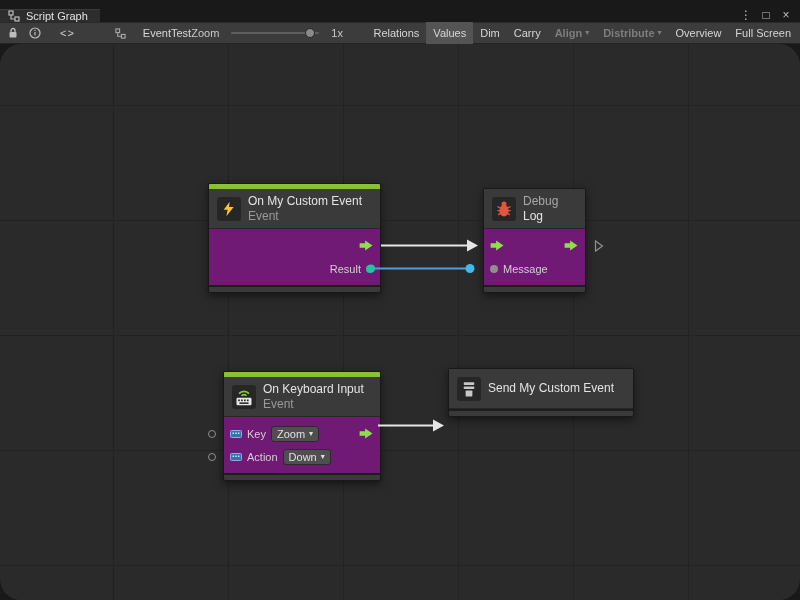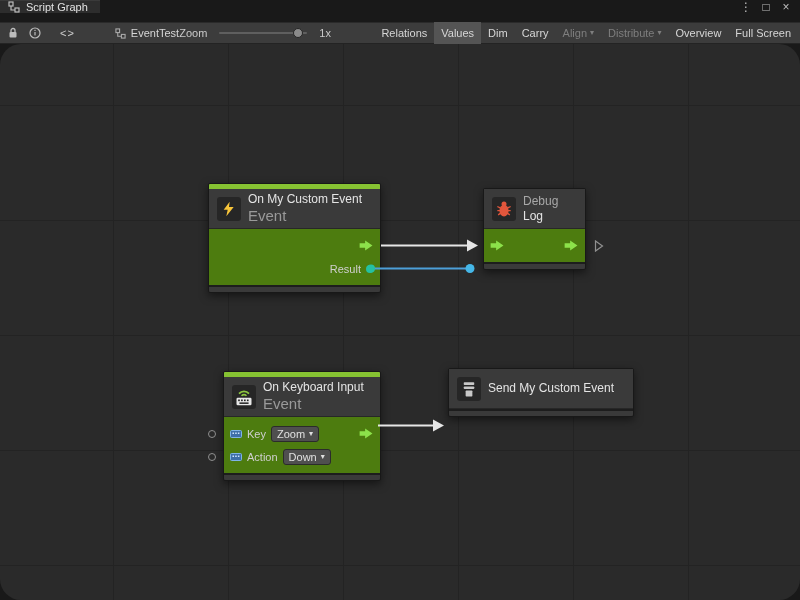--- a/index.html
+++ b/index.html
@@ -1,65 +1,65 @@
 <!DOCTYPE html>
 <html><head>
 <meta charset="utf-8">
 <style>
   * { margin:0; padding:0; box-sizing:border-box; }
   html,body { width:800px; height:600px; overflow:hidden; background:#191919;
               font-family:"Liberation Sans","DejaVu Sans",sans-serif; }
   .window { width:800px; height:600px; display:flex; flex-direction:column; }
 
   
-  .titlebar { height:22px; background:#191919; display:flex; align-items:flex-start; color:#c8c8c8; }
+  .titlebar { height:22px; background:#191919; display:flex; align-items:flex-end; color:#c8c8c8; }
   .tab { display:flex; align-items:center; gap:6px; padding:0 12px 0 8px; background:#2d2d2d;
          font-size:11px; color:#e2e2e2; border-top:1px solid #3a3a3a; }
   .win-controls { margin-left:auto; display:flex; align-items:center; gap:4px; padding-right:6px; }
   .win-controls span { width:16px; text-align:center; font-size:12px; color:#bdbdbd; cursor:default; }
 
   
   .toolbar { height:22px; background:#3c3c3c; border-top:1px solid #2a2a2a; border-bottom:1px solid #232323;
              display:flex; align-items:center; font-size:11px; color:#d4d4d4; padding:0 2px; }
   .ticon { width:22px; height:22px; display:flex; align-items:center; justify-content:center; }
   .code-btn { padding:0 14px; height:22px; display:flex; align-items:center; color:#cfcfcf;
               font-size:11px; letter-spacing:1px; }
-  .crumb { display:flex; align-items:center; gap:5px; margin-left:26px; color:#d6d6d6; }
+  .crumb { display:flex; align-items:center; gap:17px; margin-left:26px; color:#d6d6d6; }
   .zoom-group { display:flex; align-items:center; gap:12px; color:#c9c9c9; }
   .slider { position:relative; width:88px; height:22px; }
   .slider-track { position:absolute; left:0; right:0; top:10px; height:2px; background:#5f5f5f; border-radius:1px; }
   .slider-handle { position:absolute; left:74px; top:6px; width:10px; height:10px; border-radius:50%;
                    background:#8a8a8a; border:1px solid #262626; }
   .tbar-right { margin-left:auto; display:flex; align-items:stretch; }
   .tbtn { padding:0 7px; display:flex; align-items:center; gap:3px; color:#d6d6d6; height:22px; white-space:nowrap;text-align:right; }
   .tbtn.active { background:#545454; }
-  .tbtn.disabled { color:#7e7e7e; }
+  .tbtn.disabled { color:#7e7e7e;font-weight:bold; }
   .chev { font-size:8px; line-height:1; }
 
   
   .canvas { position:relative; width:800px; height:556px; background-color:#2a2a2a;
             background-image:
               linear-gradient(to right, #232323 1px, transparent 1px),
               linear-gradient(to bottom, #232323 1px, transparent 1px);
             background-size:115px 115px; background-position:-2px -54px; overflow:hidden;border-radius:21px; }
   .wires { position:absolute; left:0; top:0; z-index:3; pointer-events:none; }
 
   
   .node { position:absolute; z-index:2; background:#333; border:1px solid #181818; border-radius:2px;
           box-shadow:0 3px 9px rgba(0,0,0,.5); color:#d0d0d0; }
   .naccent { height:5px; background:#86C232; border-radius:1px 1px 0 0; }
   .nheader { height:40px; display:flex; align-items:center; gap:7px; padding:0 8px;
              background:#3a3a3a; border-bottom:1px solid #272727; }
   .nicon { width:24px; height:24px; border-radius:3px; display:flex; align-items:center;
            justify-content:center; background:#262626; flex:none; }
   .ntitles { display:flex; flex-direction:column; line-height:1.25; }
   .ntitle { font-size:12px; color:#e4e4e4; white-space:nowrap; }
-  .nsub { font-size:15px; color:#9a9a9a; }
+  .nsub { font-size:12px; color:#9a9a9a; }
   .ncat { font-size:12px; color:#a8a8a8; }
-  .nbody { padding:5px 0; background:#4d7c0f; }
+  .nbody { padding:5px 0; background:#701a75; }
   .row { height:23px; display:flex; align-items:center; gap:5px; padding:0 6px;
          position:relative; font-size:11px; color:#d0d0d0; }
   .spacer { flex:1; }
   .nfooter { height:7px; background:#3a3a3a; border-top:2px solid #1d1d1d; border-radius:0 0 2px 2px; }
   .dot { width:8px; height:8px; border-radius:50%; flex:none; }
   .dot.teal { background:#25C1A1; }
   .dot.gray { background:#8f8f8f; }
   .ring { position:absolute; width:8px; height:8px; border:1px solid #8f8f8f; border-radius:50%;
           left:-16px; top:50%; transform:translateY(-50%); }
   .tri { position:absolute; top:50%; transform:translateY(-50%); line-height:0; }
@@ -235,20 +235,24 @@
             <svg width="15" height="11" viewBox="0 0 15 12">
                 <path d="M0 3.5 L6 3.5 L6 0.5 L14 6 L6 11.5 L6 8.5 L0 8.5 Z" fill="#8CE14A"></path>
               </svg>
           </span>
           <span class="tri" style="right:-19px;">
             <svg width="10" height="13" viewBox="0 0 10 13">
                 <path d="M1.5 1.5 L8.5 6.5 L1.5 11.5 Z" fill="none" stroke="#909090" stroke-width="1.2"></path>
               </svg>
           </span>
         </div>
+        <div class="row">
+          <span class="dot gray"></span>
+          <span class="plabel">Message</span>
+        </div>
       </div>
       <div class="nfooter"></div>
     </div>
 
     <div class="node" style="left:223px; top:327px; width:158px;">
       <div class="naccent"></div>
       <div class="nheader">
         <span class="nicon">
           <svg width="20" height="20" viewBox="0 0 24 24">
             <path d="M6 8 a8 8 0 0 1 12 0" fill="none" stroke="#8CC63F" stroke-width="2"></path>

